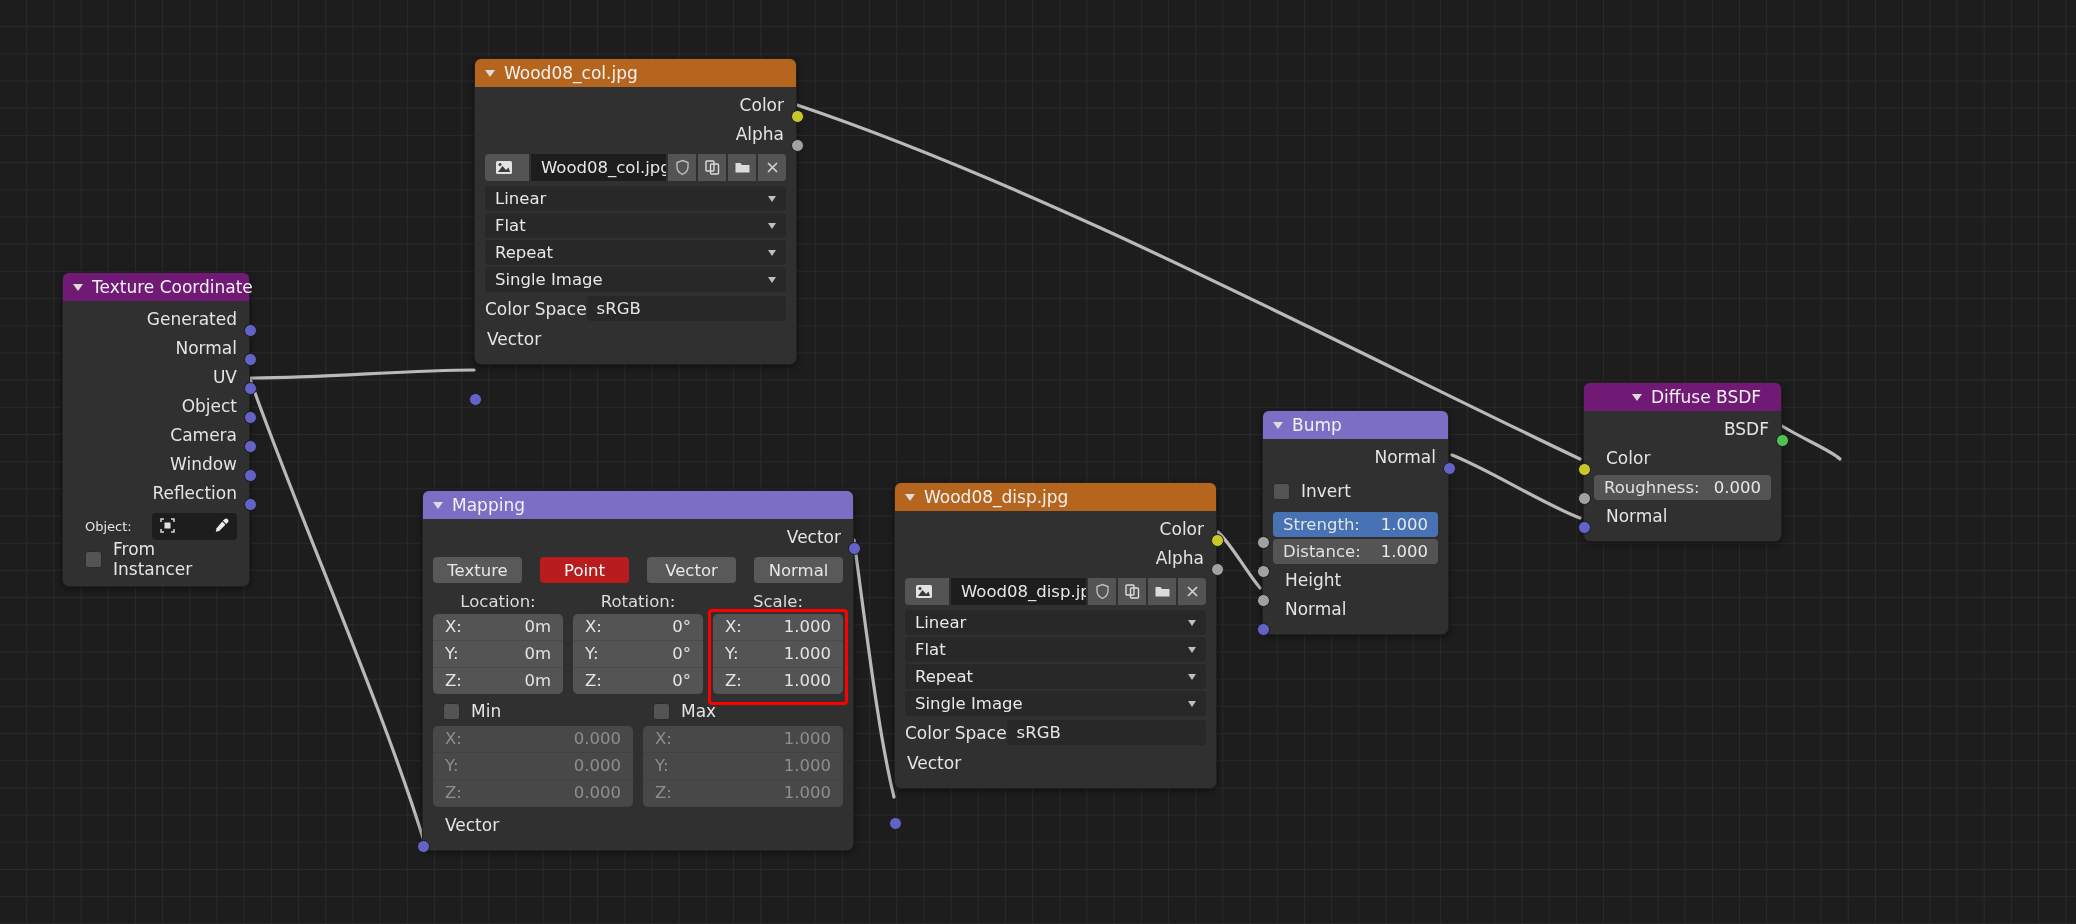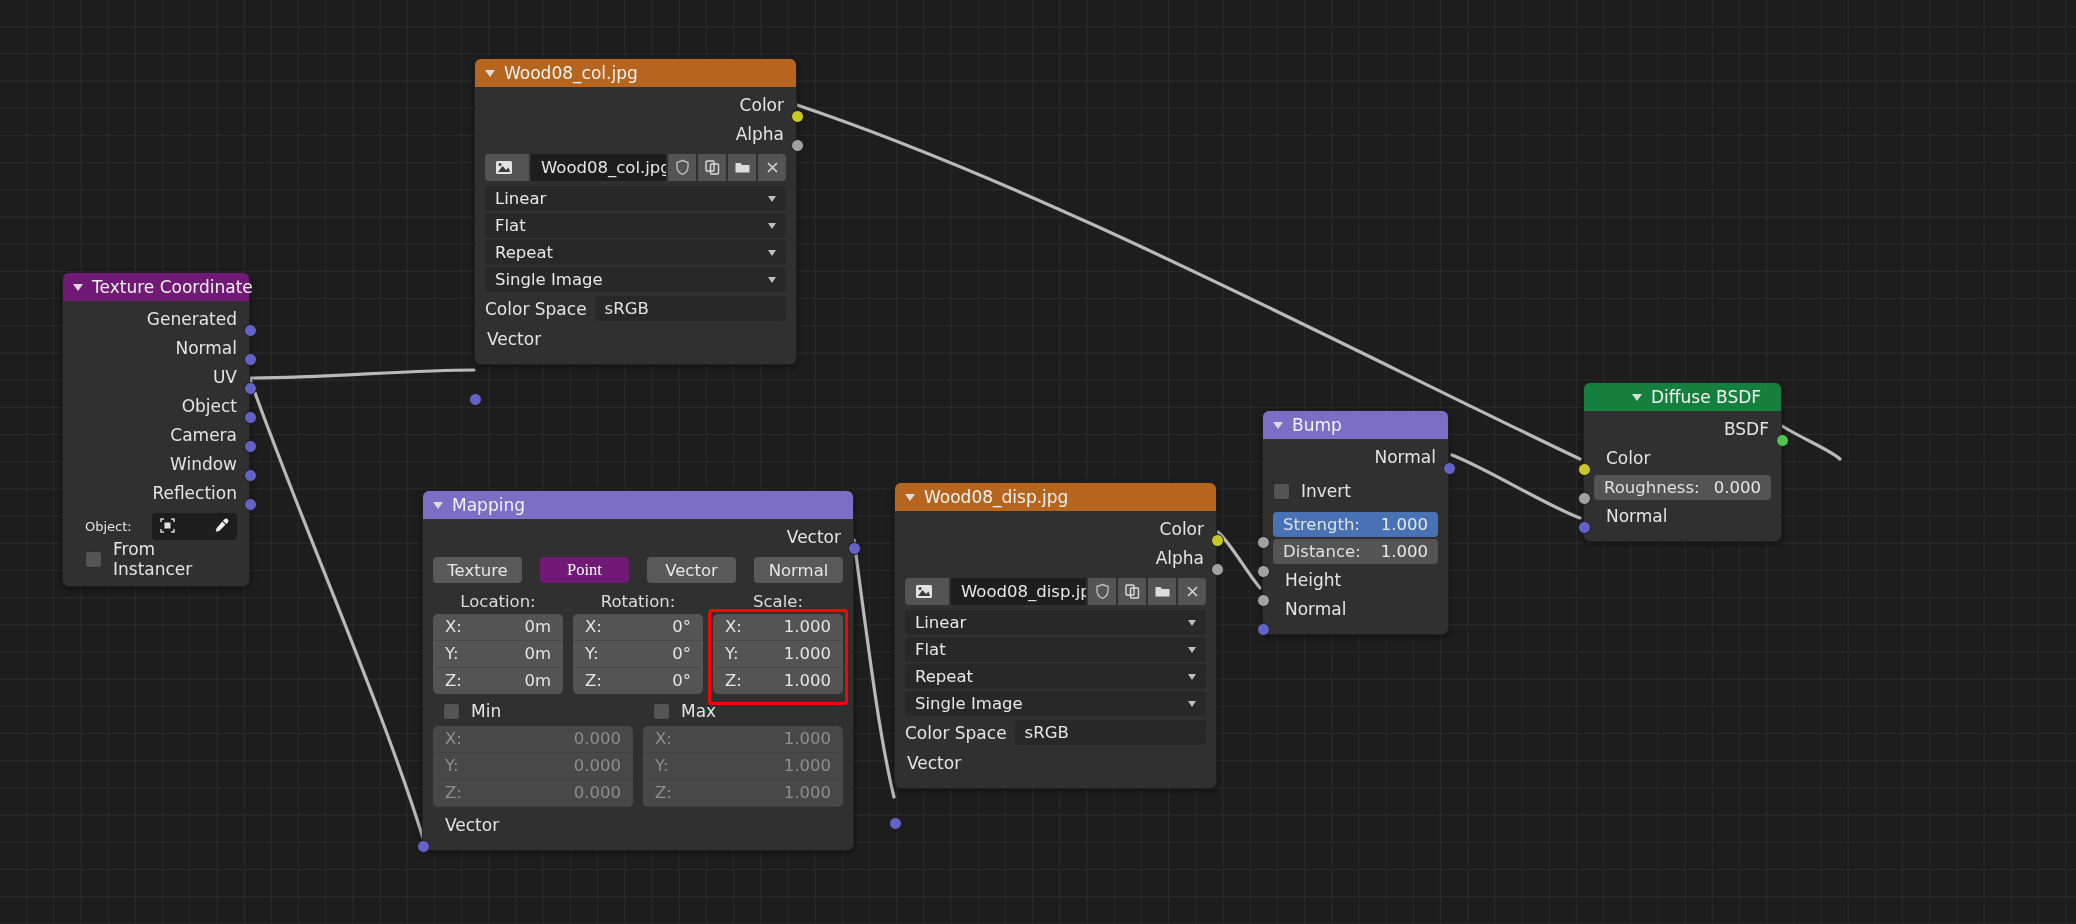--- a/index.html
+++ b/index.html
@@ -111,41 +111,41 @@
     display:flex;align-items:center;justify-content:space-between;padding:0 7px;
   }
 
   
   .enumrow{display:flex;margin:5px 10px;gap:18px;height:26px;}
   .enumrow .eb{
     flex:1 1 0;background:#595959;border-radius:4px;
     display:flex;align-items:center;justify-content:center;
     font-size:16.5px;color:#e6e6e6;
   }
-  .enumrow .eb.sel{background:#701a75;color:#ffffff;font-family:Liberation Serif, serif;}
+  .enumrow .eb.sel{background:#b91c1c;color:#ffffff;}
 
   
   .mapcols{display:flex;gap:10px;padding:2px 10px 0 10px;}
   .mapcol{flex:1 1 0;min-width:0;position:relative;}
   .mapcol .caption{font-size:16.5px;color:#dcdcdc;text-align:center;height:24px;line-height:24px;}
   .vecgrp{background:#545454;border-radius:5px;overflow:hidden;}
   .vecgrp .vrow{
     height:26px;line-height:26px;display:flex;align-items:center;justify-content:space-between;
     padding:0 12px;font-size:16.5px;border-bottom:1px solid #4a4a4a;
   }
   .vecgrp .vrow:last-child{border-bottom:none;}
   .vecgrp.dim{background:#484848;}
   .vecgrp.dim .vrow{color:#8e8e8e;border-bottom:1px solid #424242;}
   .hl-box{
     position:absolute;border:3px solid #ff0000;border-radius:4px;pointer-events:none;z-index:9;
   }
   .minmax{display:flex;gap:10px;padding:2px 10px 0 10px;}
   .mmcol{flex:1 1 0;min-width:0;}
   .mmhead{display:flex;align-items:center;gap:11px;height:30px;font-size:17px;padding-left:10px;}
-  .csrow{display:flex;align-items:center;margin:3px 10px;height:27px;gap:8px;}
+  .csrow{display:flex;align-items:center;margin:3px 10px;height:27px;}
   .csrow .cslbl{font-size:17px;flex:0 0 auto;}
   .csrow .csval{
     background:#545454;border-radius:4px;flex:1 1 auto;height:25px;
     display:flex;align-items:center;justify-content:space-between;padding:0 10px;font-size:16.5px;
   }
 </style>
 </head>
 <body>
 
 <div id="canvas">
@@ -524,21 +524,21 @@
 
       <span class="sock s-vector" style="left:180px;top:23px;"></span>
       <span class="sock s-gray" style="left:-6px;top:97px;"></span>
       <span class="sock s-gray" style="left:-6px;top:126px;"></span>
       <span class="sock s-gray" style="left:-6px;top:155px;"></span>
       <span class="sock s-vector" style="left:-6px;top:184px;"></span>
     </div>
   </div>
 
   <div class="node" id="n-diffuse" style="left:1583px;top:382px;width:199px;">
-    <div class="hdr" style="background:#15803d;padding-left:48px;">
+    <div class="hdr" style="background:#701a75;padding-left:48px;">
       <span class="tri"></span>
       <span>Diffuse BSDF</span>
     </div>
     <div class="body">
       <div class="row out">BSDF</div>
       <div class="row in" style="padding-left:22px;">Color</div>
       <div class="widget">
         <span class="num">
           <span class="lbl">Roughness:</span>
           <span class="val">0.000</span>

